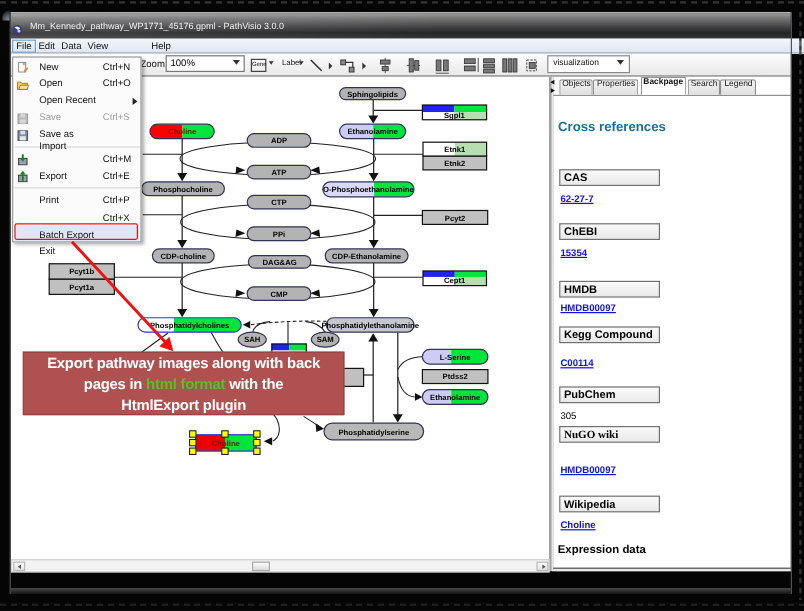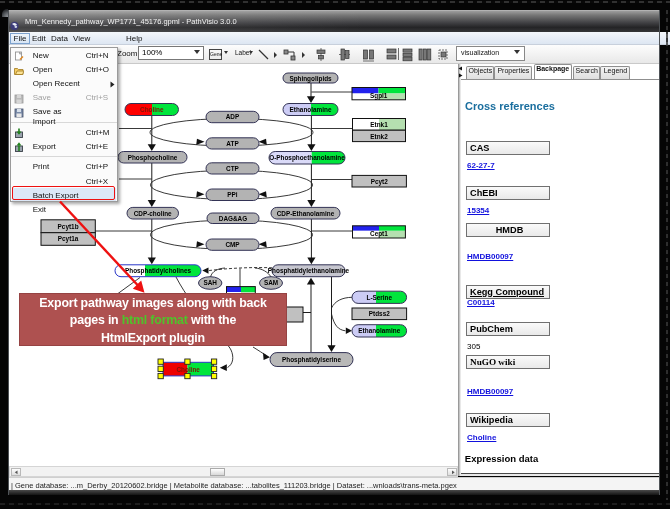--- a/index.html
+++ b/index.html
@@ -325,23 +325,23 @@
     <div class="tab" style="left:5.4px;width:28px;">Objects</div>
     <div class="tab" style="left:33.4px;width:38px;">Properties</div>
     <div class="tab" style="left:72.7px;top:0px;height:15px;width:38px;background:#fff;font-weight:bold;z-index:2;">Backpage</div>
     <div class="tab" style="left:112.2px;width:27px;">Search</div>
     <div class="tab" style="left:139.4px;width:30px;">Legend</div>
     <div style="position:absolute;left:4px;top:36px;font-weight:bold;font-size:11px;color:#1a6e9e;">Cross references</div>
     <div class="hdrbox" style="top:77.3px;">CAS</div>
     <div class="plink" style="top:96.5px;">62-27-7</div>
     <div class="hdrbox" style="top:122.3px;">ChEBI</div>
     <div class="plink" style="top:141.8px;">15354</div>
-    <div class="hdrbox" style="top:159px;text-align:center;">HMDB</div>
+    <div class="hdrbox" style="top:170px;">HMDB</div>
     <div class="plink" style="top:188px;">HMDB00097</div>
-    <div class="hdrbox" style="top:221px;text-decoration:underline;">Kegg Compound</div>
+    <div class="hdrbox" style="top:208px;">Kegg Compound</div>
     <div class="plink" style="top:233.8px;">C00114</div>
     <div class="hdrbox" style="top:258.4px;">PubChem</div>
     <div style="position:absolute;left:6px;top:277.8px;font-size:8px;color:#000;">305</div>
     <div class="hdrbox" style="top:291px;font-family:Liberation Serif, serif;">NuGO wiki</div>
     <div class="plink" style="top:323.3px;">HMDB00097</div>
     <div class="hdrbox" style="top:348.6px;">Wikipedia</div>
     <div class="plink" style="top:369.2px;">Choline</div>
     <div style="position:absolute;left:3.8px;top:389px;font-weight:bold;font-size:9.5px;color:#000;">Expression data</div>
     <div style="position:absolute;left:0;top:409px;width:198px;height:2px;background:#4a4a4a;"></div>
     <div style="position:absolute;left:0;top:410px;width:198px;height:2px;background:#e8e8e8;"></div>
@@ -416,22 +416,19 @@
     <div style="position:absolute;left:1px;top:1px;width:10px;height:8px;background:linear-gradient(#fdfdfd,#dfdfdf);border:1px solid #b9b9b9;box-sizing:border-box;"></div>
     <svg style="position:absolute;left:3.5px;top:2.5px;" width="5" height="5">
         <polygon points="3.5,0.5 0.8,2.3 3.5,4.2" fill="#555"></polygon>
       </svg>
     <div style="position:absolute;left:437px;top:1px;width:10px;height:8px;background:linear-gradient(#fdfdfd,#dfdfdf);border:1px solid #b9b9b9;box-sizing:border-box;"></div>
     <svg style="position:absolute;left:440.5px;top:2.5px;" width="5" height="5">
         <polygon points="1,0.5 3.7,2.3 1,4.2" fill="#555"></polygon>
       </svg>
     <div style="position:absolute;left:200px;top:1px;width:15px;height:8px;background:linear-gradient(#ffffff,#d8d8d8);border:1px solid #aaa;box-sizing:border-box;"></div>
   </div>
-  <div class="abs" id="statusbar">
-      <span style="position:absolute;left:2px;top:3px;">| Gene database: ...m_Derby_20120602.bridge | Metabolite database: ...tabolites_111203.bridge | Dataset: ...wnloads\trans-meta.pgex</span>
-    </div>
   <div class="abs" id="winbottom"></div>
   <div class="abs" style="left:8px;top:10px;width:1px;height:485px;background:#4e5256;"></div>
   <div class="abs" style="left:659px;top:10px;width:1px;height:485px;background:#4e5256;"></div>
   <div class="abs" style="left:0;top:1px;width:670px;height:2px;background:repeating-linear-gradient(90deg,#3c3c3c 0 5px,#0a0a0a 5px 9px);opacity:0.8;"></div>
   <div class="abs" style="left:0;top:503px;width:670px;height:1.5px;background:repeating-linear-gradient(90deg,#333 0 5px,#0a0a0a 5px 9px);opacity:0.55;"></div>
   <div class="abs" style="left:666px;top:10px;width:2px;height:490px;background:repeating-linear-gradient(180deg,#383838 0 4px,#0a0a0a 4px 8px);opacity:0.8;"></div>
 </div>
 
 </body></html>

